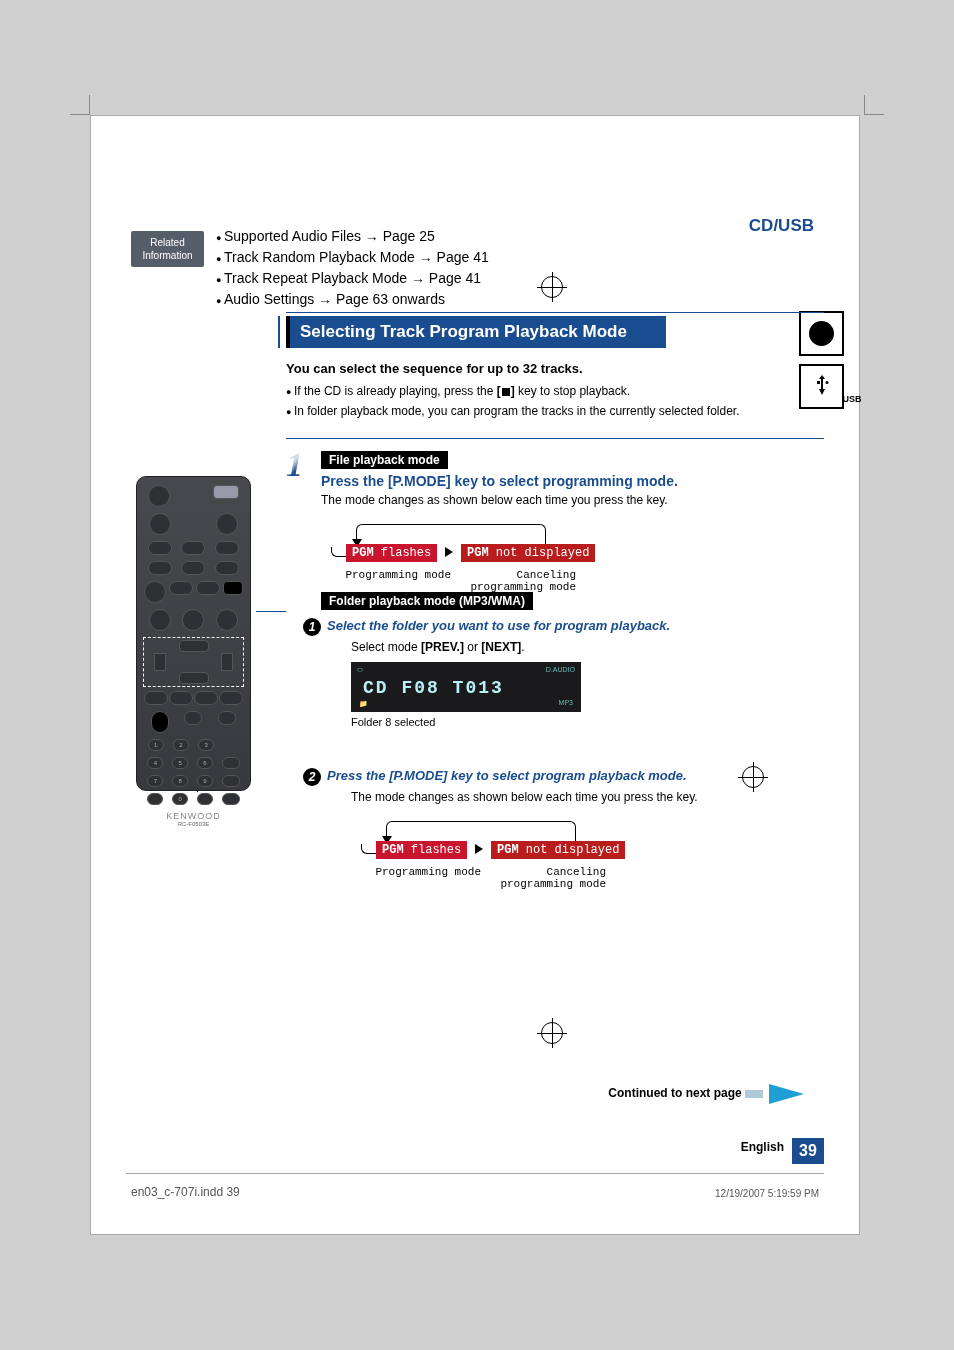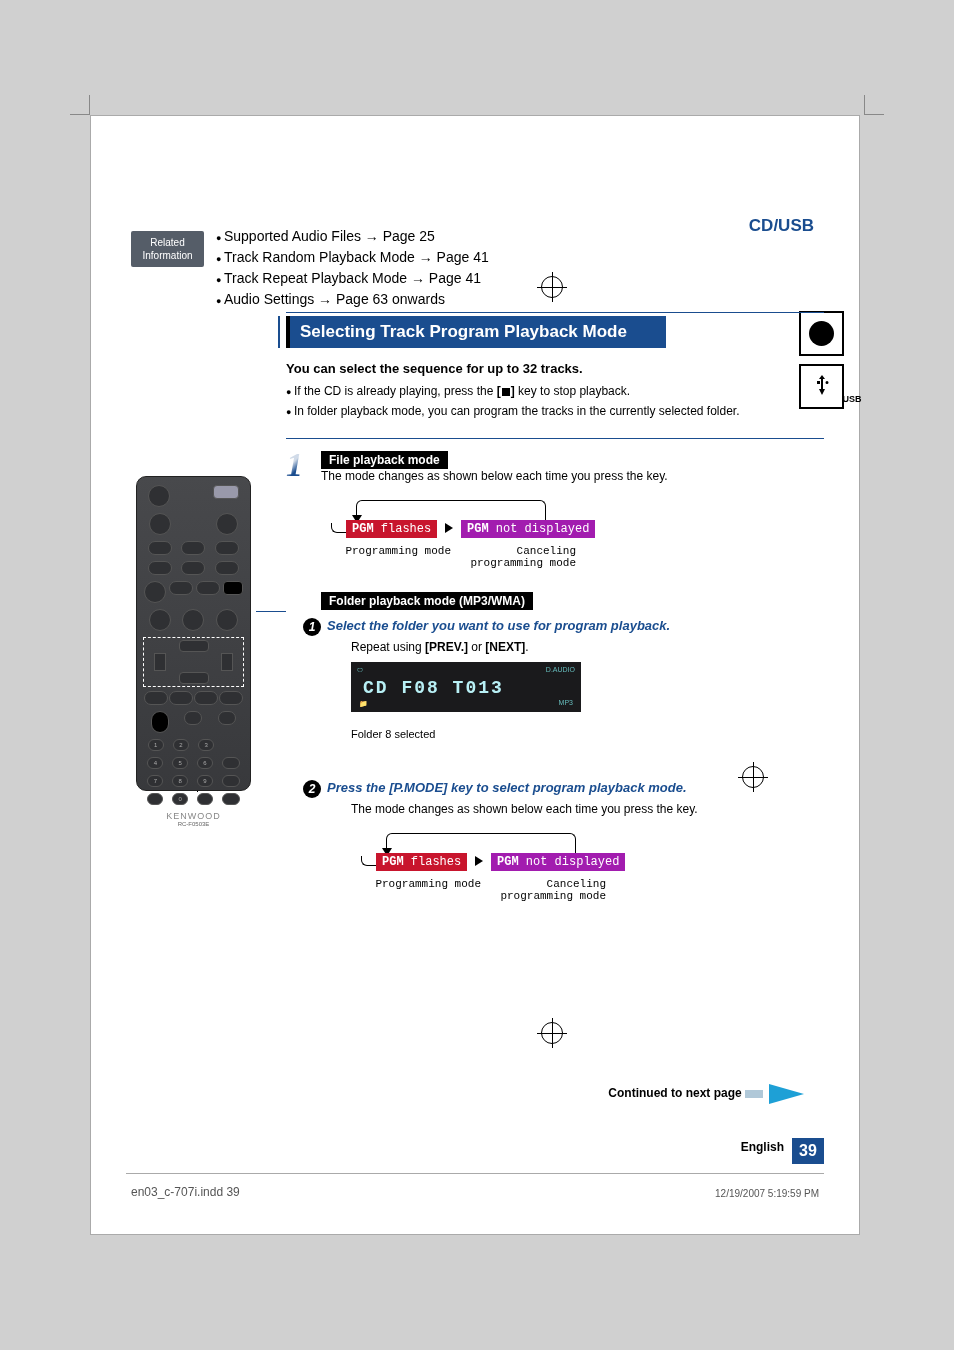--- a/index.html
+++ b/index.html
@@ -201,21 +201,21 @@
     height: 95px;
     width: 300px;
     font-family: Liberation Mono, monospace;
   }
   .tog-box {
     position: absolute;
     color:#fff; font-size:12px; padding: 2px 6px; font-weight:normal;
   }
   .tog-box b { font-weight: bold; }
   .tog-a { background:#c8152d; left: 25px; top: 25px; }
-  .tog-b { background:#a21caf; left: 140px; top: 25px; }
+  .tog-b { background:#b91c1c; left: 140px; top: 25px; }
   .tog-cap { position:absolute; font-size:11px; text-align:right; }
   .cap-a { left: 20px; top: 50px; width: 110px; }
   .cap-b { left: 135px; top: 50px; width: 120px; }
   .loop-top {
     position:absolute; left: 35px; top: 5px; width: 190px; height: 20px;
     border-top: 1px solid #000; border-left: 1px solid #000; border-right: 1px solid #000;
     border-radius: 6px 6px 0 0;
   }
   .loop-bot-l {
     position:absolute; left:10px; top:28px; width:15px; height:10px;
@@ -245,21 +245,21 @@
   .lcd {
     margin: 8px 0 4px 65px;
     width: 230px; height: 50px;
     background: #1a1a1c;
     position: relative;
     padding: 6px;
   }
   .lcd-small { color:#6bb; font-size:7px; position:absolute; }
   .lcd-main { color:#b8f0f5; font-family: 'Courier New', monospace; font-size: 18px; letter-spacing: 2px;
     position:absolute; left: 12px; top: 16px; font-weight:bold; }
-  .lcd-cap { margin-left: 65px; font-size: 11px; margin-top: 16px; }
+  .lcd-cap { margin-left: 65px; font-size: 11px; margin-top: 4px; }
 
   .substep2 { margin-top: 40px; }
 
   .continued {
     position: absolute;
     right: 55px;
     bottom: 130px;
     font-size: 12px;
     font-weight: bold;
   }
@@ -412,20 +412,21 @@
         <div class="rbtn pill" style="width:18px;height:12px"></div>
       </div>
     <div class="brand">KENWOOD</div>
     <div class="model">RC-F0503E</div>
   </div>
   <div class="lead-line lead1"></div>
 
   <div class="step step1">
     <div class="step-num">1</div>
     <span class="mode-label" style="margin-left:35px">File playback mode</span>
+    <div class="step-heading">Press the [P.MODE] key to select programming mode.</div>
     <div class="step-body">The mode changes as shown below each time you press the key.</div>
 
     <div class="toggle-diagram">
       <div class="loop-top"></div>
       <div class="tri-d"></div>
       <div class="loop-bot-l"></div>
       <div class="tog-box tog-a"><b>PGM</b><span> flashes</span></div>
       <div class="tri-r"></div>
       <div class="tog-box tog-b"><b>PGM</b><span> not displayed</span></div>
       <div class="tog-cap cap-a">Programming mode</div>
@@ -434,21 +435,21 @@
   </div>
 
   <div class="folder-section">
     <span class="folder-mode-label" style="margin-left:35px">Folder playback mode (MP3/WMA)</span>
 
     <div style="margin-top:8px">
       <div class="substep-head">
         <span class="num-circle" style="margin-left:-28px">1</span><span>Select the folder you want to use for program playback.</span>
       </div>
       <div class="substep-body">
-        <span>Repeat using </span><b>[PREV.]</b><span> or </span><b>[NEXT]</b><span>.</span>
+        <span>Select mode </span><b>[PREV.]</b><span> or </span><b>[NEXT]</b><span>.</span>
       </div>
       <div class="lcd">
         <span class="lcd-small" style="left:6px;top:4px">⬭</span>
         <span class="lcd-small" style="right:6px;top:4px">D.AUDIO</span>
         <div class="lcd-main">CD   F08 T013</div>
         <span class="lcd-small" style="left:8px;bottom:4px">📁</span>
         <span class="lcd-small" style="right:8px;bottom:6px">MP3</span>
       </div>
       <div class="lcd-cap">Folder 8 selected</div>
     </div>

